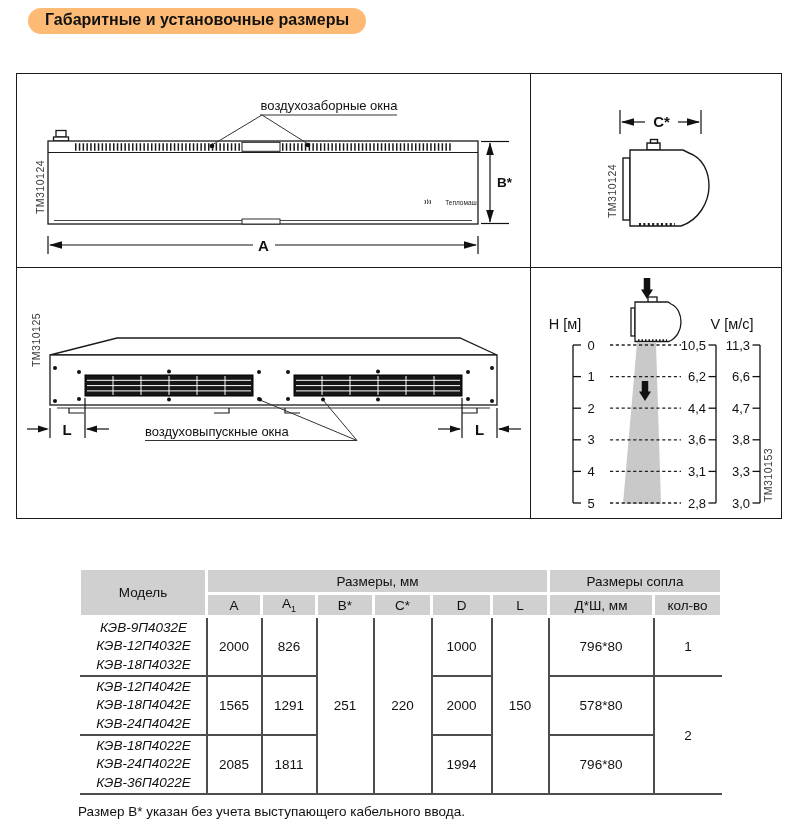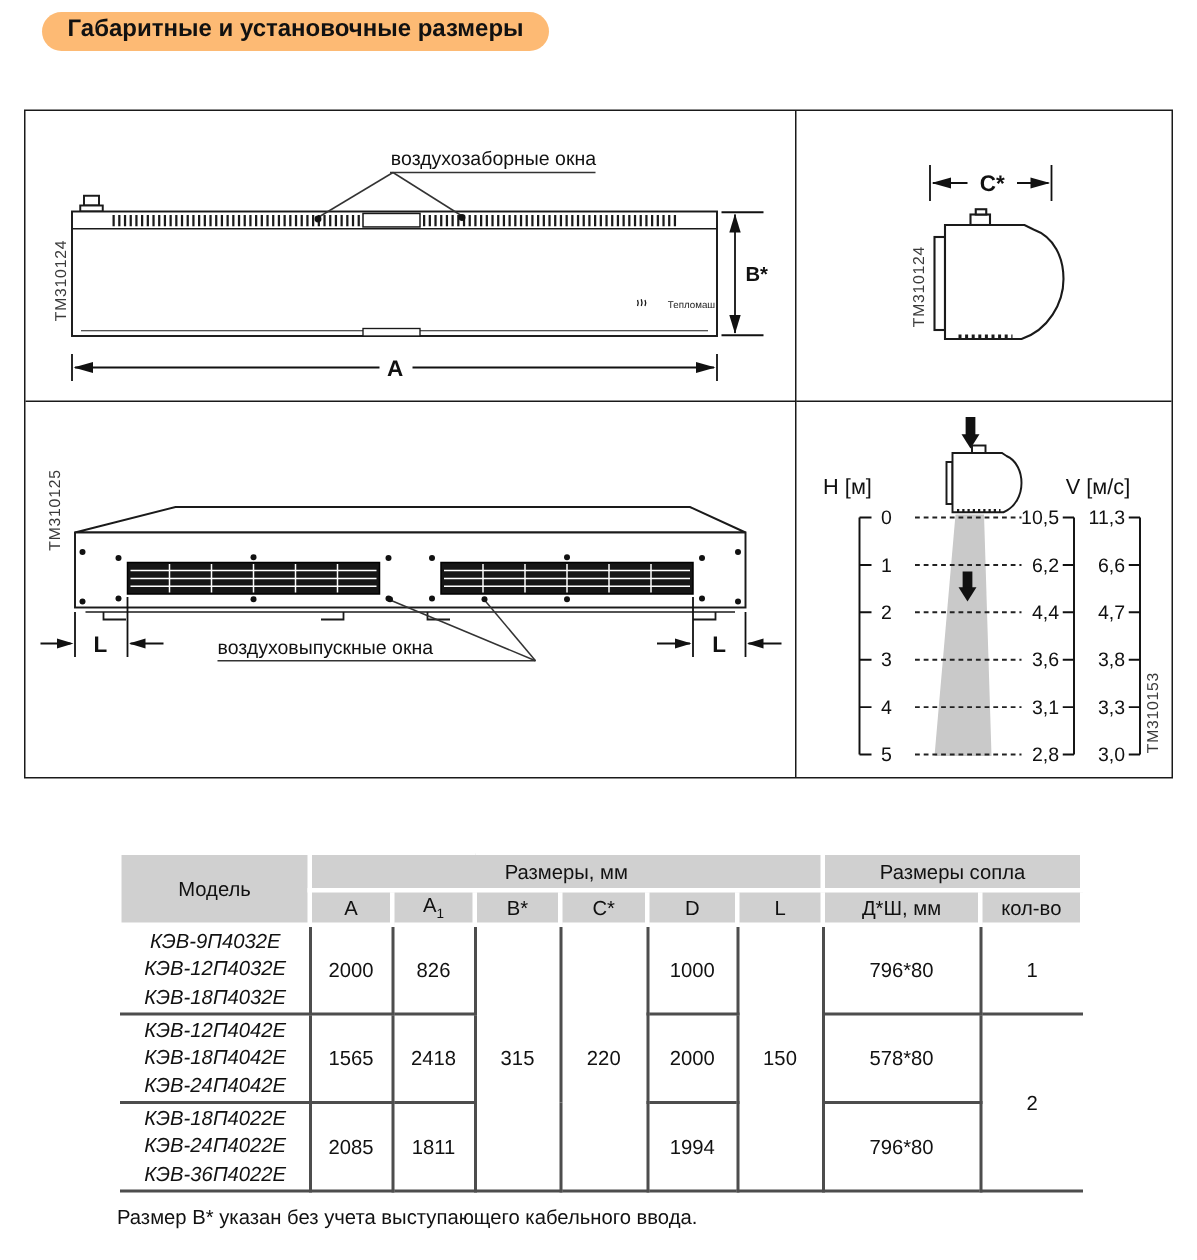--- a/index.html
+++ b/index.html
@@ -362,35 +362,35 @@
   </thead>
   <tbody>
     <tr>
       <td class="model">
         <div>КЭВ-9П4032Е</div>
         <div>КЭВ-12П4032Е</div>
         <div>КЭВ-18П4032Е</div>
       </td>
       <td>2000</td>
       <td>826</td>
-      <td rowspan="3">315</td>
+      <td rowspan="3">251</td>
       <td rowspan="3">220</td>
       <td>1000</td>
       <td rowspan="3">150</td>
       <td>796*80</td>
       <td class="lastcol">1</td>
     </tr>
     <tr>
       <td class="model">
         <div>КЭВ-12П4042Е</div>
         <div>КЭВ-18П4042Е</div>
         <div>КЭВ-24П4042Е</div>
       </td>
       <td>1565</td>
-      <td>2418</td>
+      <td>1291</td>
       <td>2000</td>
       <td>578*80</td>
       <td rowspan="2" class="lastcol">2</td>
     </tr>
     <tr>
       <td class="model">
         <div>КЭВ-18П4022Е</div>
         <div>КЭВ-24П4022Е</div>
         <div>КЭВ-36П4022Е</div>
       </td>

